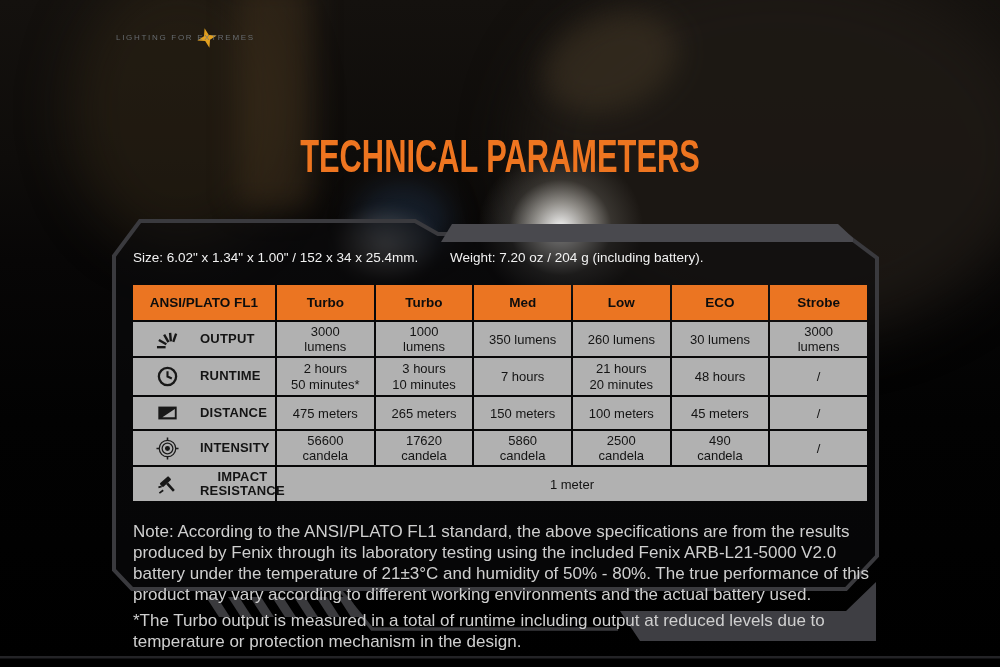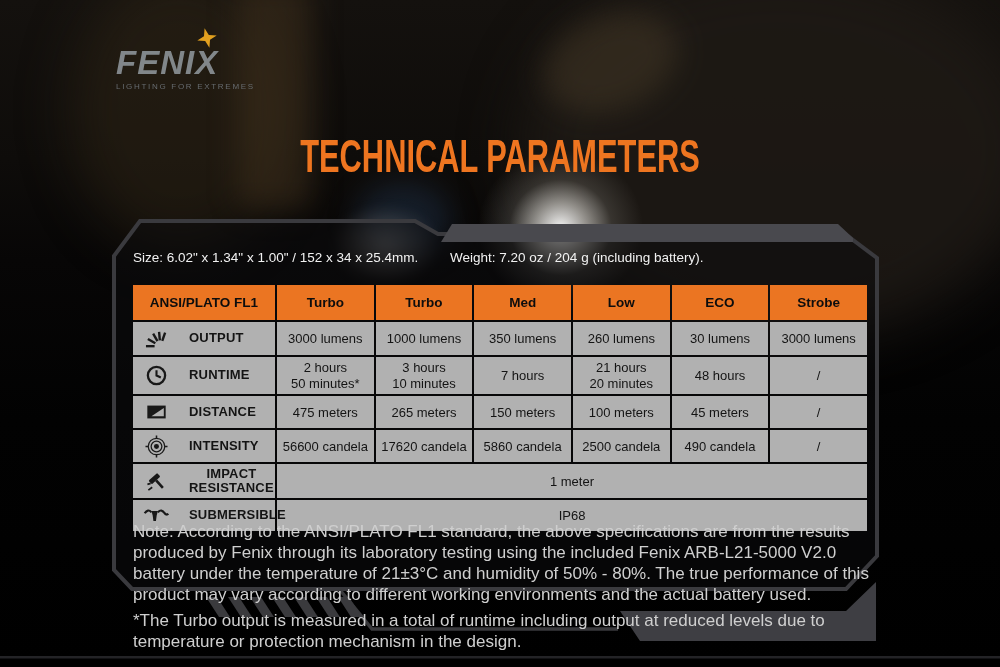--- a/index.html
+++ b/index.html
@@ -30,21 +30,21 @@
   
   .page-title{position:absolute;z-index:2;left:50%;top:133px;transform:translateX(-50%) scaleX(.67);
     transform-origin:center top;white-space:nowrap;font-size:46px;line-height:1;font-weight:bold;
     color:#ee7520;letter-spacing:0;}
   
   .specs{position:absolute;z-index:2;left:133px;top:250px;font-size:13.5px;color:#f1f1f1;}
   .specs .size{margin-right:28px;}
   
   .spec-table-wrap{position:absolute;z-index:2;left:131px;top:283px;width:738px;}
   table.spec{border-collapse:separate;border-spacing:2px;table-layout:fixed;width:738px;}
-  table.spec th,table.spec td{padding:2px 2px;text-align:center;vertical-align:middle;}
+  table.spec th,table.spec td{padding:2px 13px;text-align:center;vertical-align:middle;}
   table.spec th{background:#eb7522;color:#0d0d0d;font-size:13.5px;font-weight:bold;height:31px;}
   table.spec td{background:#b1b1b1;color:#141414;font-size:13px;}
   tr.r-output td{height:29px;} tr.r-runtime td{height:33px;} tr.r-distance td{height:28px;margin-left:20px;}
   tr.r-intensity td{height:28px;} tr.r-impact td{height:30px;} tr.r-sub td{height:27px;}
   .pre{white-space:pre-line;line-height:1.18;}
   td.rowhead{text-align:left;}
   .rowhead-inner{display:flex;align-items:center;gap:18px;padding-left:7px;}
   .rowhead-inner .ric{width:29px;display:flex;justify-content:center;flex:0 0 29px;}
   .rowhead-inner .rlabel{font-weight:bold;font-size:13px;letter-spacing:.2px;line-height:1.1;}
   
@@ -85,21 +85,20 @@
 
     <polygon points="620,611 846,611 876,582 876,641 640,641" fill="#3e3e43"></polygon>
 
     <rect x="0" y="656" width="1000" height="2.5" fill="#232326"></rect>
   </svg>
 
   <div class="logo">
     <svg class="logo-star" width="22" height="20" viewBox="0 0 24 24">
       <polygon points="12,0 15,9 24,12 15,15 12,24 9,15 0,12 9,9" fill="#e2a01f" transform="rotate(-14 12 12)"></polygon>
     </svg>
-    <div class="logo-text">FENIX</div>
     <div class="logo-tag">LIGHTING FOR EXTREMES</div>
   </div>
 
   <div class="page-title">TECHNICAL PARAMETERS</div>
 
   <div class="specs">
     <span class="size">Size: 6.02" x 1.34" x 1.00" / 152 x 34 x 25.4mm.</span>
     <span class="weight">Weight: 7.20 oz / 204 g (including battery).</span>
   </div>
 
@@ -221,35 +220,20 @@
                   </g>
                   <path d="M3,21 L7,18 M2,15 L5.4,14" stroke="#181818" stroke-width="1.8" fill="none"></path>
                 </svg>
               </span>
               <span class="rlabel pre">IMPACT
 RESISTANCE</span>
             </div>
           </td>
           <td colspan="6">1 meter</td>
         </tr>
-        <tr class="r-sub">
-          <td class="rowhead">
-            <div class="rowhead-inner">
-              <span class="ric">
-                <svg width="27" height="20" viewBox="0 0 28 22">
-                  <path d="M1,8 Q4.5,2.5 8.5,7" fill="none" stroke="#181818" stroke-width="2.4"></path>
-                  <path d="M15.5,7 Q19.5,2.5 23,8 Q25,10.5 27,8.5" fill="none" stroke="#181818" stroke-width="2.4"></path>
-                  <polygon points="8.5,5.5 15.5,5.5 14.2,10.5 13.4,16.5 10.6,16.5 9.8,10.5" fill="#181818"></polygon>
-                </svg>
-              </span>
-              <span class="rlabel">SUBMERSIBLE</span>
-            </div>
-          </td>
-          <td colspan="6">IP68</td>
-        </tr>
       </tbody>
     </table>
   </div>
 
   <div class="notes">
     <div class="main-note">Note: According to the ANSI/PLATO FL1 standard, the above specifications are from the results produced by Fenix through its laboratory testing using the included Fenix ARB-L21-5000 V2.0 battery under the temperature of 21±3°C and humidity of 50% - 80%. The true performance of this product may vary according to different working environments and the actual battery used.</div>
     <div class="turbo-note">*The Turbo output is measured in a total of runtime including output at reduced levels due to temperature or protection mechanism in the design.</div>
   </div>
 
 </div>

